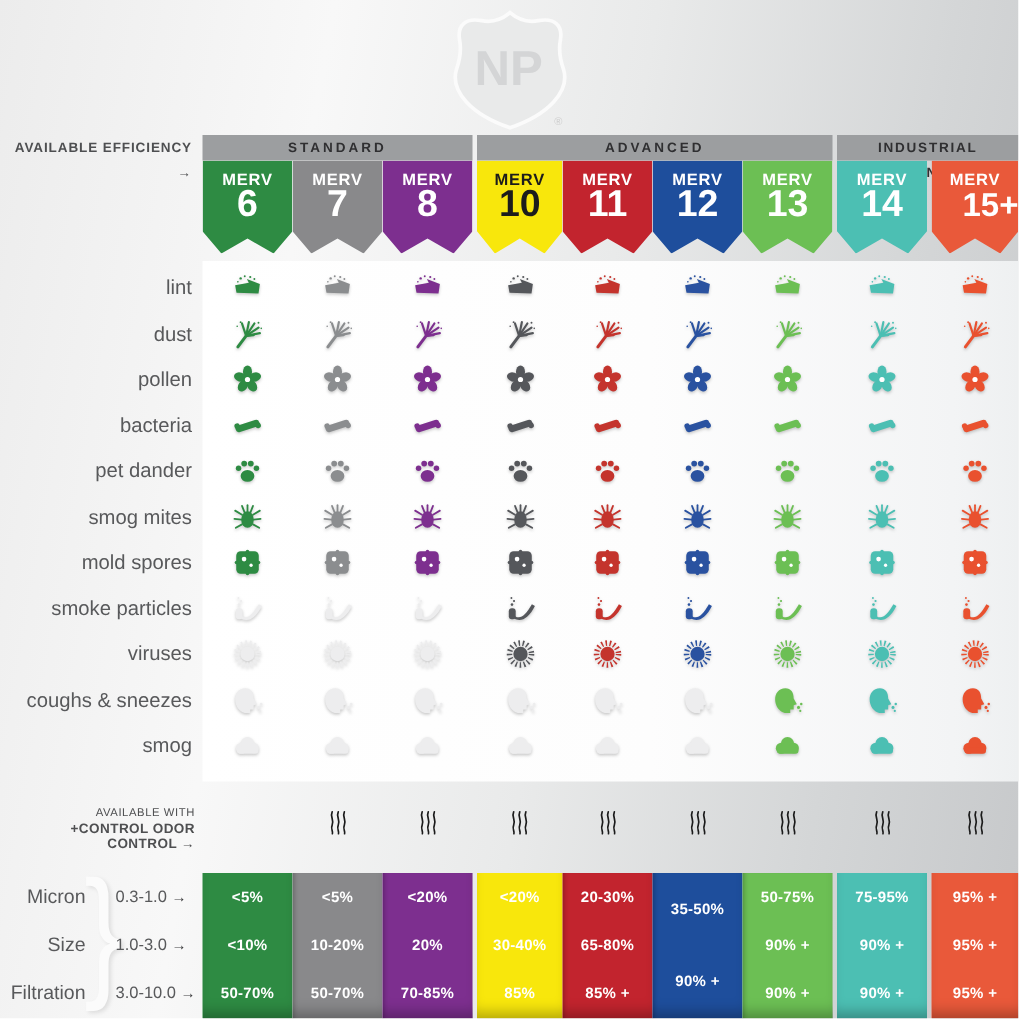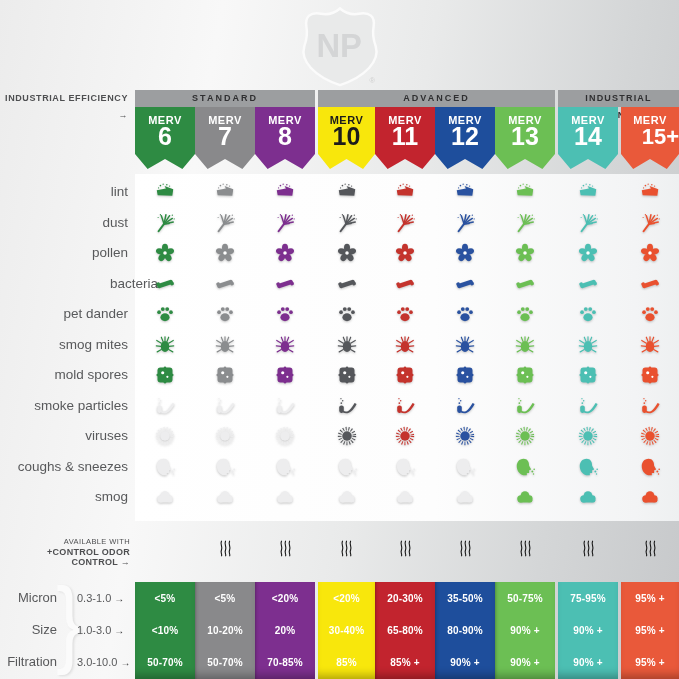--- a/index.html
+++ b/index.html
@@ -167,21 +167,21 @@
 </svg>
 
 <div class="page" id="page">
 
   <svg class="logo-shield" viewBox="0 0 100 100">
     <path d="M50 3 C57 9 65 11 73 9.5 C86 7 93 13 91 25 C89.5 33 91 42 93.5 49 C99 67 81 86 50 96.5 C19 86 1 67 6.5 49 C9 42 10.5 33 9 25 C7 13 14 7 27 9.5 C35 11 43 9 50 3 Z" fill="#e9eaea" stroke="#fbfbfb" stroke-width="3"></path>
     <text x="49" y="62" text-anchor="middle" font-size="40" font-weight="bold" fill="#d4d5d6">NP</text>
     <text x="86" y="94" font-size="9" fill="#cfcfcf">®</text>
   </svg>
 
-  <div class="fe-label">INDUSTRIAL EFFICIENCY →</div>
+  <div class="fe-label">AVAILABLE EFFICIENCY →</div>
 
   <div class="band" style="left:135px;width:180px;">STANDARD</div>
   <div class="band" style="left:318px;width:237px;">ADVANCED</div>
   <div class="band" style="left:558px;width:121px;letter-spacing:1.2px;">INDUSTRIAL STRENGTH</div>
 
   <div class="grid-bg"></div>
 
   <div class="carbon-label">
     <div class="l1">AVAILABLE WITH</div>
     <div class="l2">+CONTROL ODOR CONTROL →</div>
@@ -364,21 +364,21 @@
     <div class="cell" style="left: 558px; top: 238px; width: 60px; color: rgb(76, 191, 179);">
     <svg viewBox="0 0 24 24" fill="currentColor">
         <use href="#i-pollen"></use>
       </svg>
   </div>
     <div class="cell" style="left: 621px; top: 238px; width: 58px; color: rgb(233, 81, 47);">
     <svg viewBox="0 0 24 24" fill="currentColor">
         <use href="#i-pollen"></use>
       </svg>
   </div>
-    <div class="row-label" style="top: 268.5px; margin-left: 30px;">bacteria</div>
+    <div class="row-label" style="top: 268.5px;">bacteria</div>
     <div class="cell" style="left: 135px; top: 268.5px; width: 60px; color: rgb(46, 139, 67);">
     <svg viewBox="0 0 24 24" fill="currentColor">
         <use href="#i-bacteria"></use>
       </svg>
   </div>
     <div class="cell" style="left: 195px; top: 268.5px; width: 60px; color: rgb(139, 141, 143);">
     <svg viewBox="0 0 24 24" fill="currentColor">
         <use href="#i-bacteria"></use>
       </svg>
   </div>
@@ -799,21 +799,20 @@
     <div class="bt-cell">30-40%</div>
     <div class="bt-cell">85%</div>
   </div>
     <div class="bt-col sep" style="left: 375px; width: 60px; background: rgb(194, 36, 46);">
     <div class="bt-cell">20-30%</div>
     <div class="bt-cell">65-80%</div>
     <div class="bt-cell">85% +</div>
   </div>
     <div class="bt-col sep" style="left: 435px; width: 60px; background: rgb(30, 78, 156);">
     <div class="bt-cell">35-50%</div>
-    <div class="bt-cell">80-90%</div>
     <div class="bt-cell">90% +</div>
   </div>
     <div class="bt-col sep" style="left: 495px; width: 60px; background: rgb(108, 191, 84);">
     <div class="bt-cell">50-75%</div>
     <div class="bt-cell">90% +</div>
     <div class="bt-cell">90% +</div>
   </div>
     <div class="bt-col" style="left: 558px; width: 60px; background: rgb(76, 191, 179);">
     <div class="bt-cell">75-95%</div>
     <div class="bt-cell">90% +</div>

